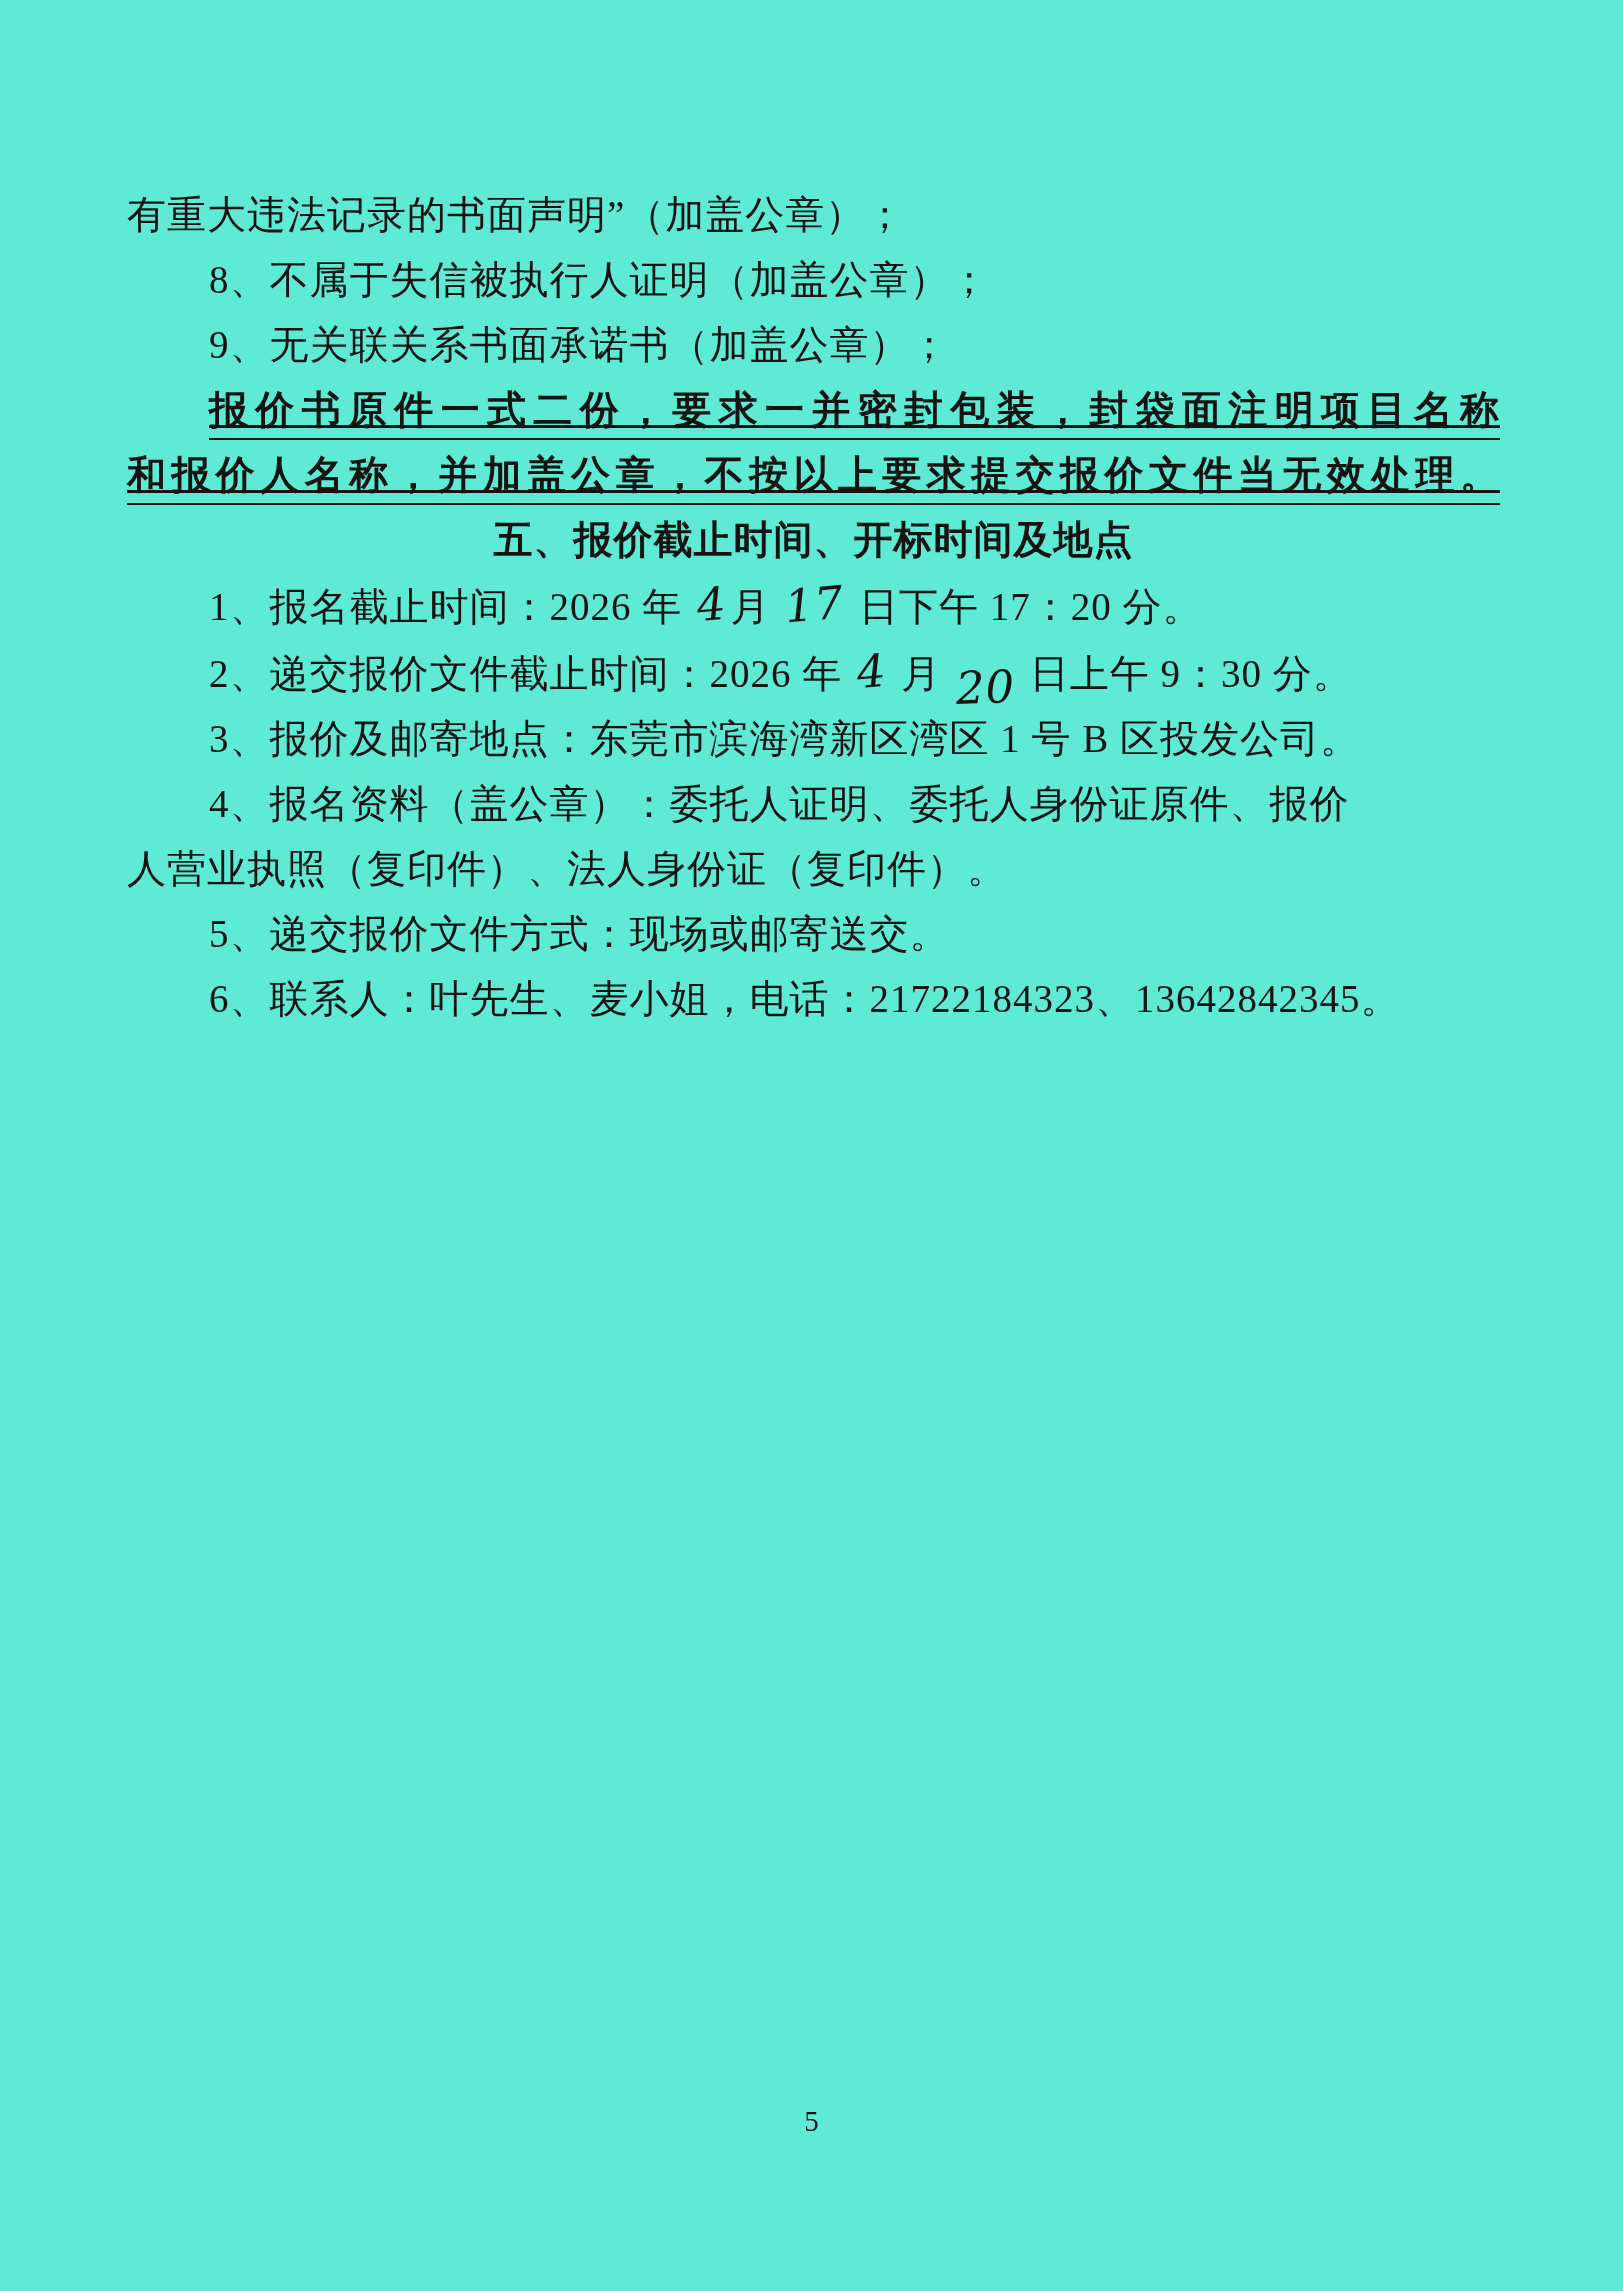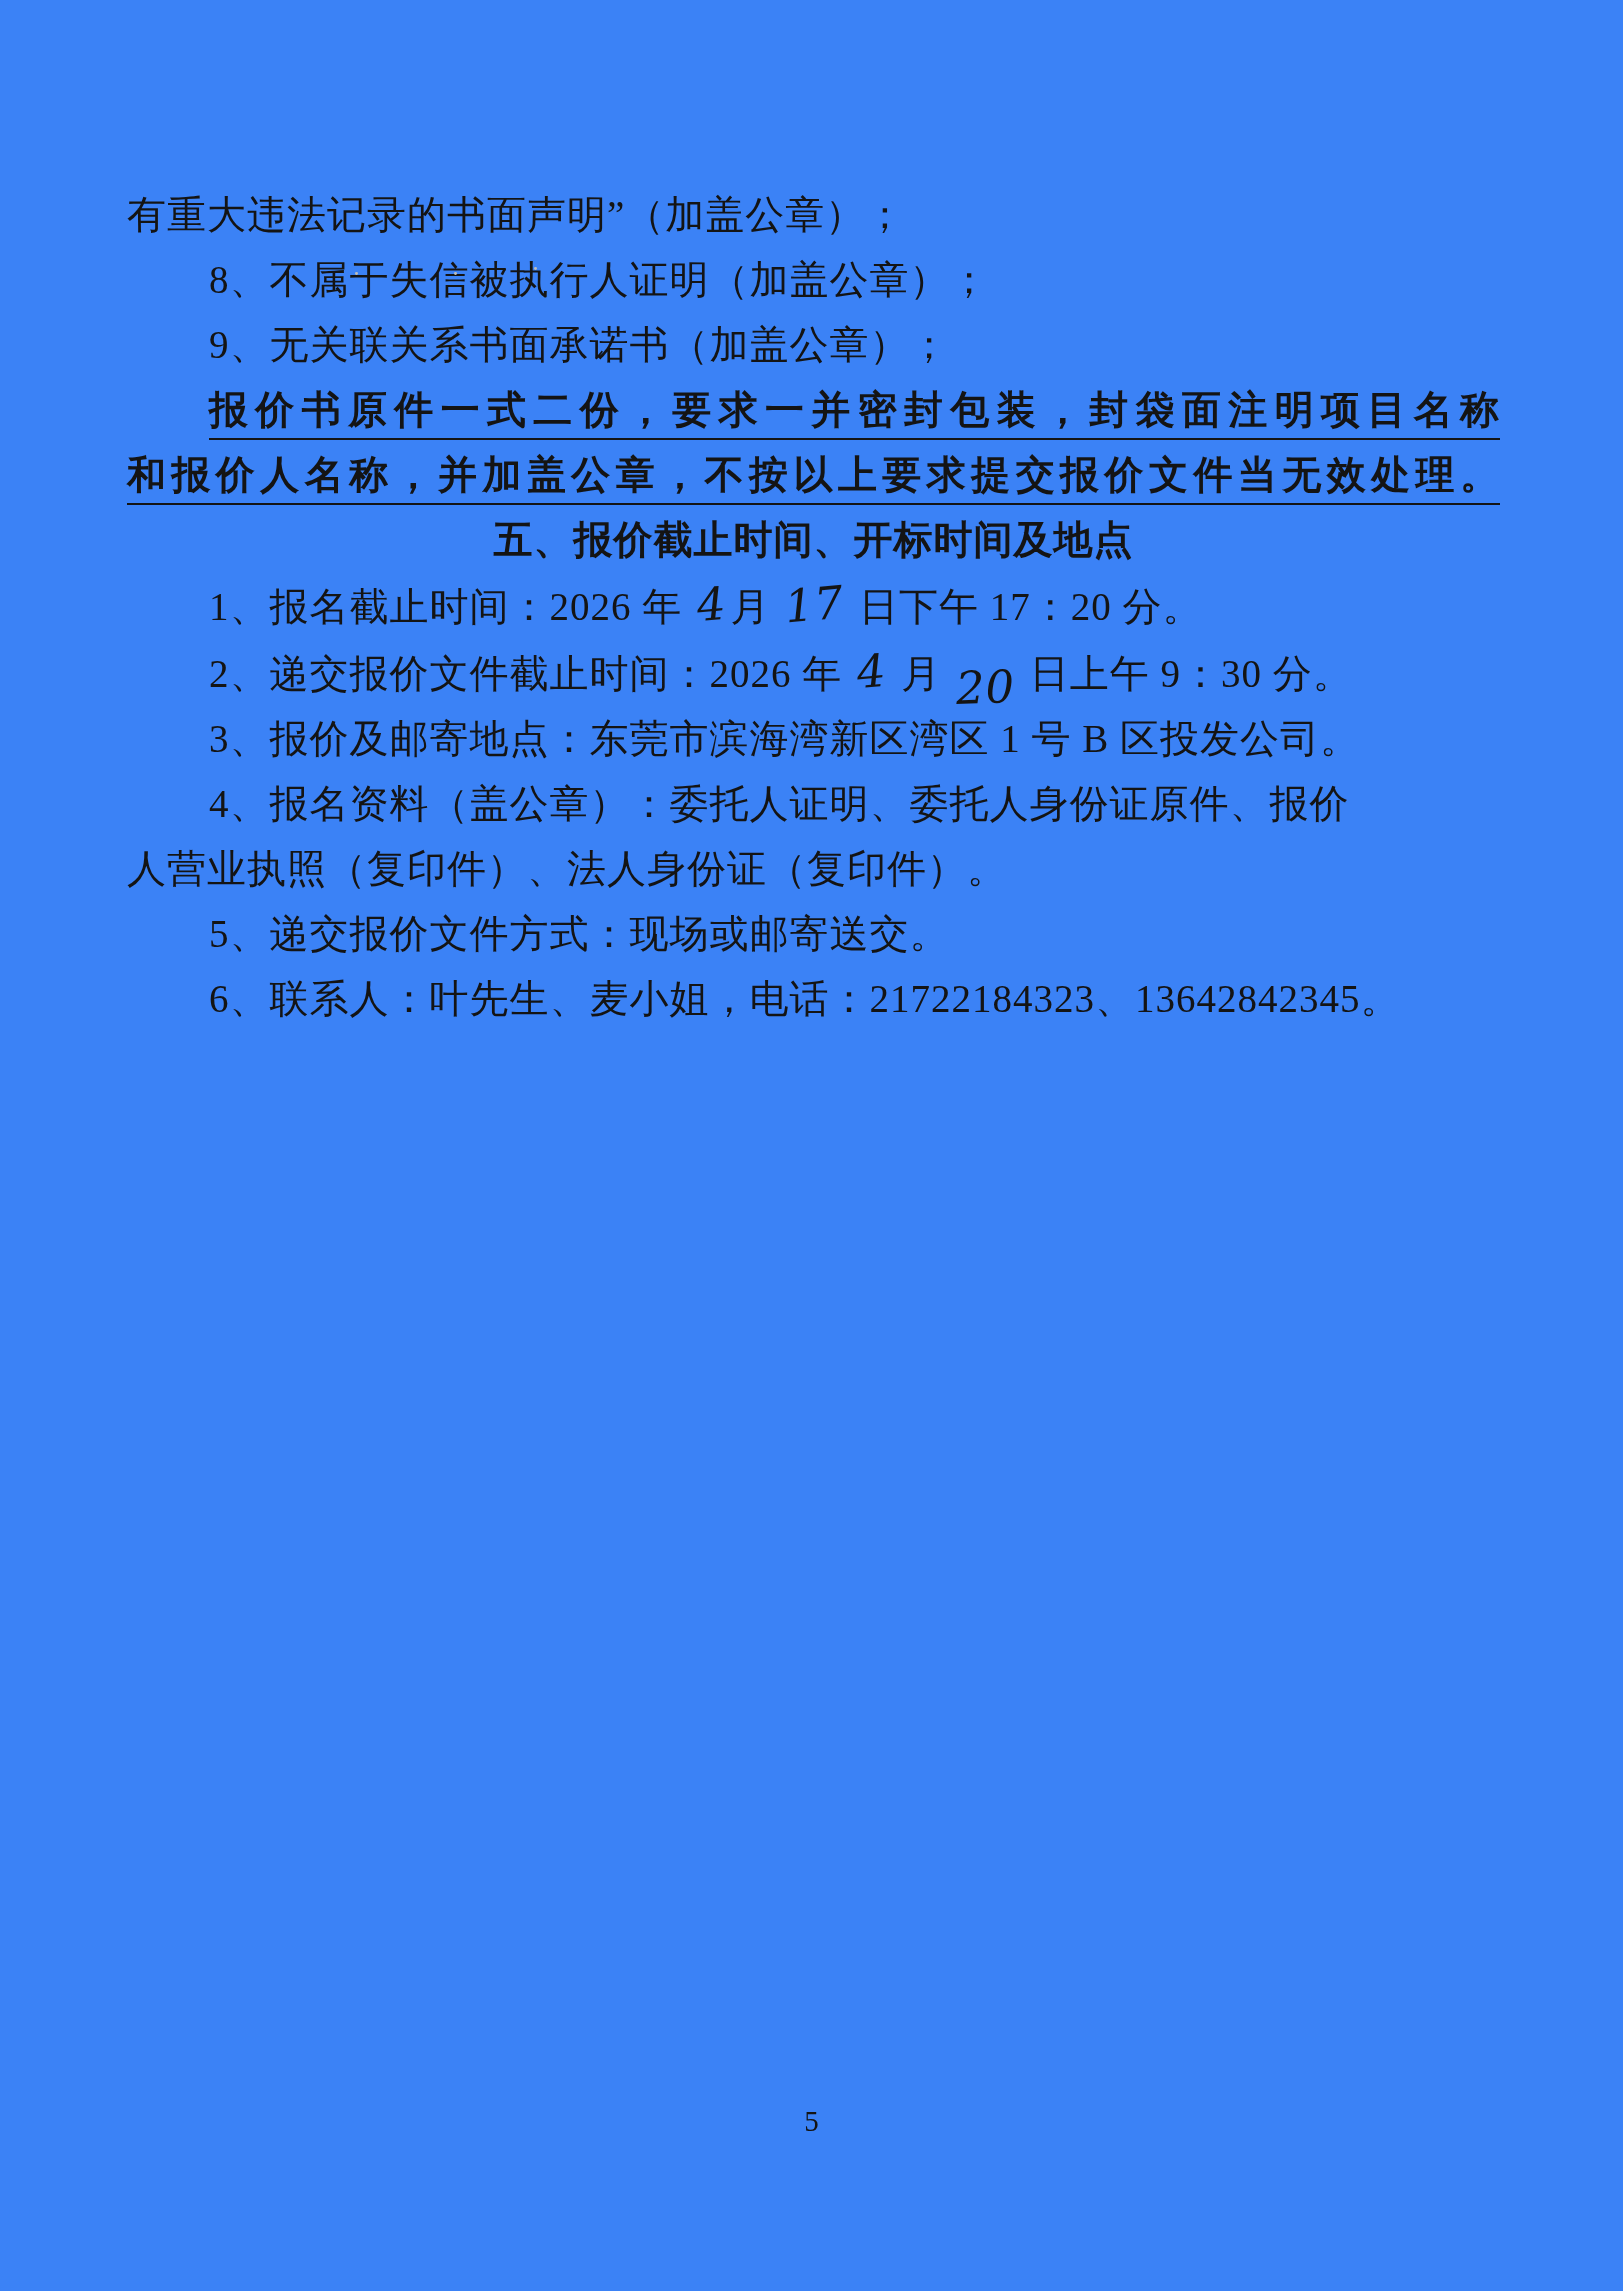--- a/index.html
+++ b/index.html
@@ -5,21 +5,21 @@
   html, body {
     margin: 0;
     padding: 0;
     background: #e8e8e8;
   }
   .page {
     position: relative;
     width: 1623px;
     height: 2292px;
     margin: 0 auto;
-    background: #3b82f6;
+    background: #5eead4;
     font-family: "Liberation Serif", "DejaVu Serif", serif;
     color: #141414;
     overflow: hidden;
   }
   .content {
     position: absolute;
     left: 127px;
     right: 123px;
     top: 182px;
   }
@@ -34,20 +34,21 @@
   .bold { font-weight: bold; text-align: center; }
   .just {
     white-space: normal;
     text-align: justify;
     text-align-last: justify;
   }
   .uline .u {
     border-bottom: 2.9px solid #141414;
     padding-bottom: 6.9px;
     display: inline;
+    text-decoration: underline;
   }
   .uline.just { display: block; }
   .hand {
     display: inline-block;
     font-family: "DejaVu Serif", serif;
     font-style: italic;
     font-size: 45px;
     font-weight: 400;
     transform: rotate(-5deg);
     padding: 0 3.9px;

